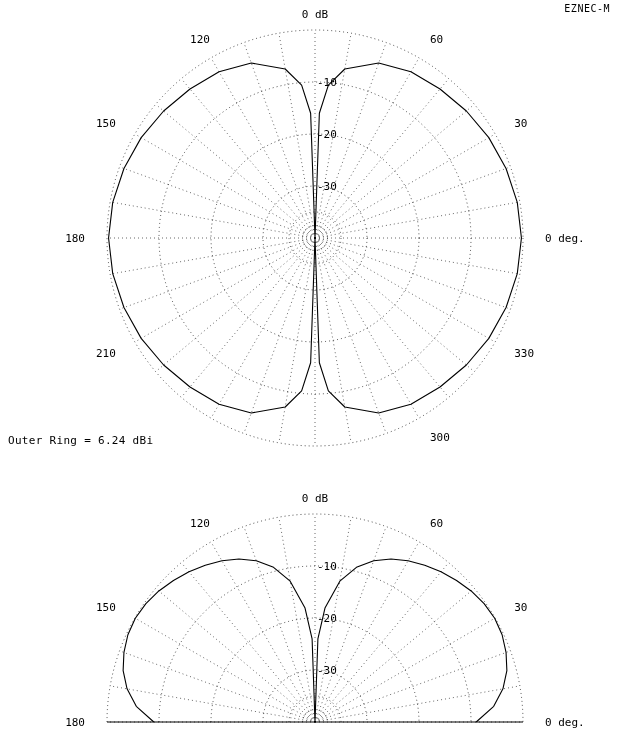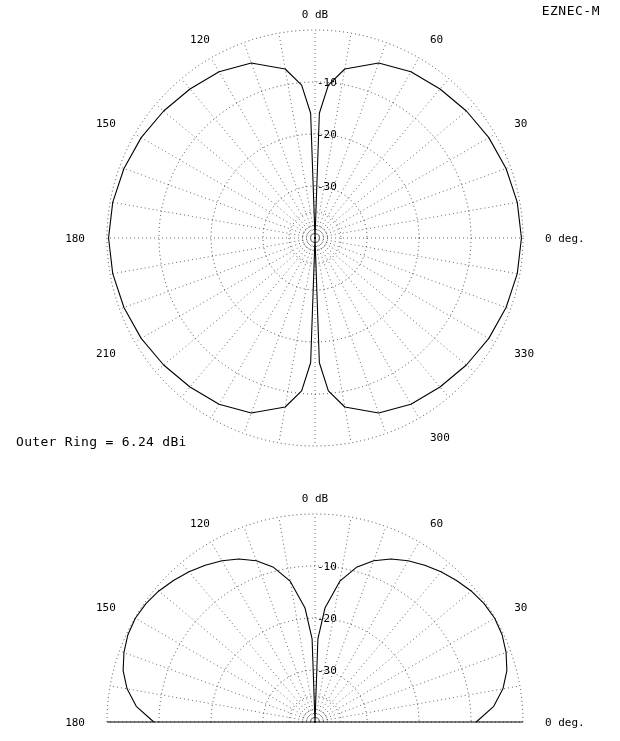--- a/index.html
+++ b/index.html
@@ -19,30 +19,30 @@
     position: absolute;
     left: 0;
     top: 0;
     width: 620px;
   }
   #azimuth-plot { top: 0; height: 465px; }
   #elevation-plot { top: 470px; height: 271px; }
 
   .app-title {
     position: absolute;
-    right: 20px;
+    right: 10px;
     top: 3px;
-    font-size: 13px;
+    font-size: 10px;
     letter-spacing: 0.5px;
   }
   .outer-ring-label {
     position: absolute;
-    left: 16px;
+    left: 8px;
     top: 434px;
-    font-size: 13px;
+    font-size: 11px;
     letter-spacing: 0.3px;
     white-space: nowrap;
   }
   svg { display: block; }
   .lbl {
     font-family: "DejaVu Sans Mono", monospace;
     font-size: 11px;
     fill: #000000;
   }
 </style>

